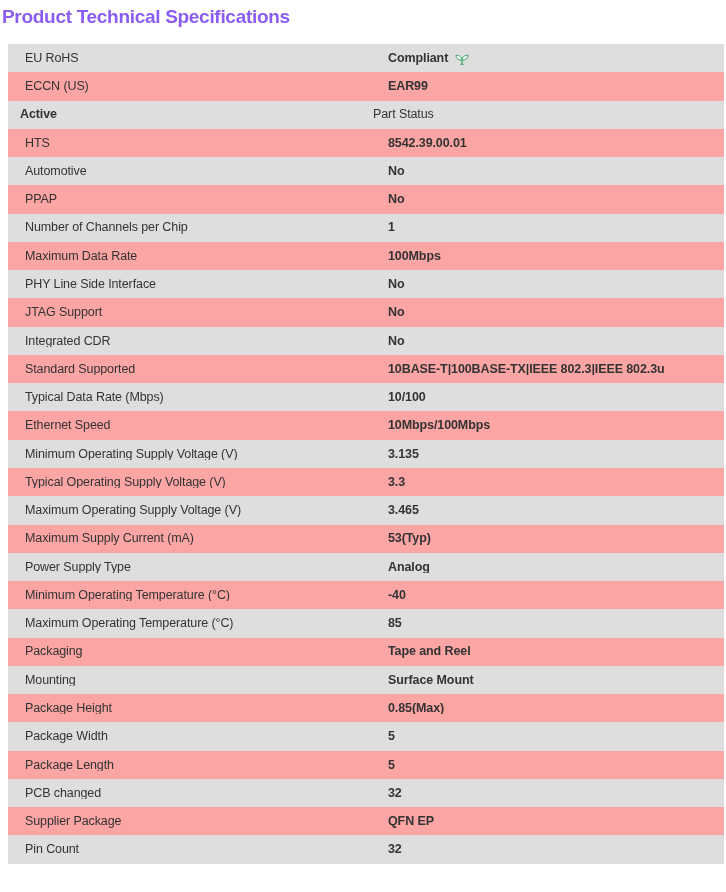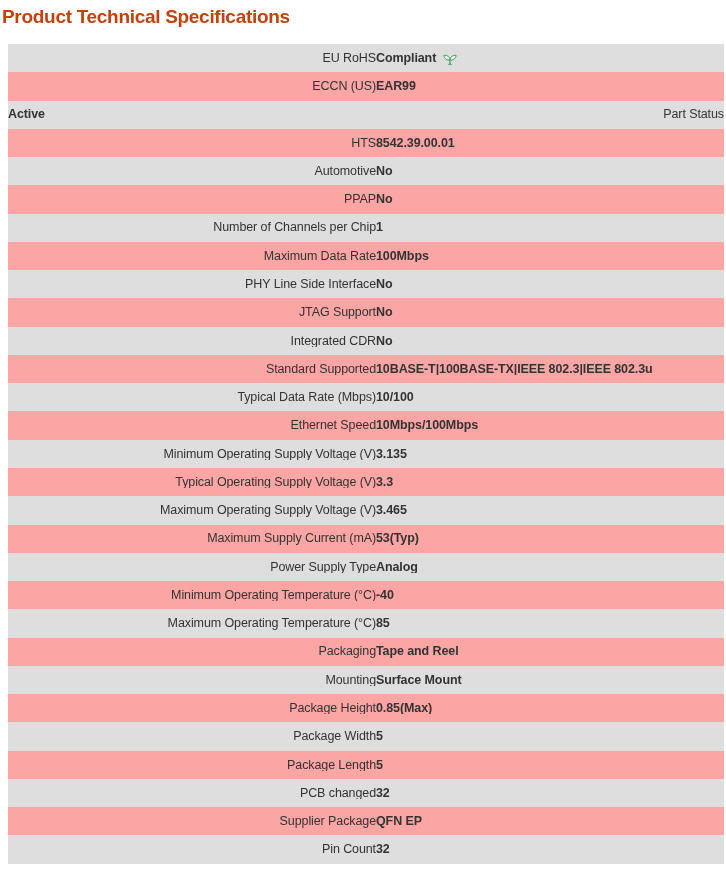--- a/index.html
+++ b/index.html
@@ -12,21 +12,21 @@
     overflow: hidden;
   }
   .page { position: relative; width: 726px; height: 892px; }
   .page-title {
     margin: 0;
     position: absolute;
     top: 4px; left: 2px;
     font-size: 19px;
     line-height: 25px;
     font-weight: bold;
-    color: #c2410c;
+    color: #8b5cf6;
     letter-spacing: -0.3px;
   }
   .spec-table {
     position: absolute;
     top: 44px;
     left: 8px;
     width: 716px;
   }
   .row {
     display: flex;
@@ -40,29 +40,29 @@
     line-height: 1;
     white-space: nowrap;
     overflow: hidden;
   }
   .cell.label {
     width: 368px;
     padding-left: 17px;
     flex: 0 0 368px;
     font-weight: normal;
     letter-spacing: -0.1px;
-    text-align: right;
   }
   .cell.value {
     flex: 1;
     font-weight: bold;
     display: flex;
     align-items: flex-end;
     gap: 7px;
     letter-spacing: -0.1px;
+    margin-left: 12px;
   }
   .leaf-icon {
     display: inline-flex;
     align-items: center;
     position: relative;
     top: 1px;
   }
 </style>
 </head>
 <body>

